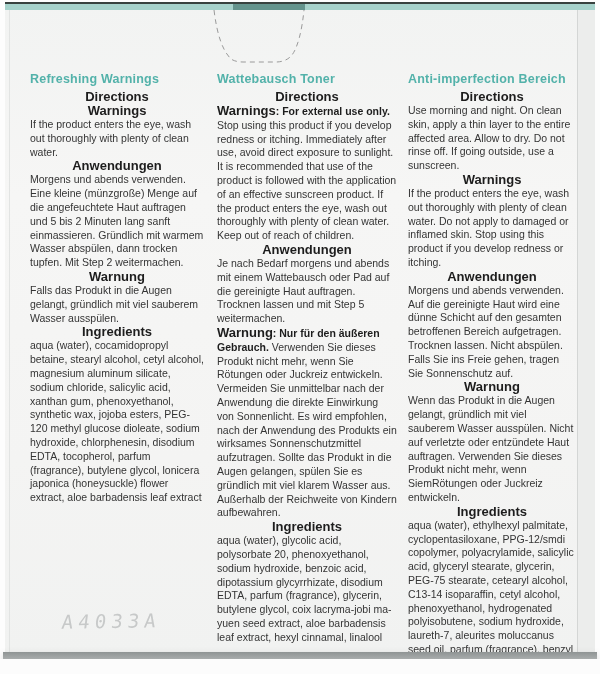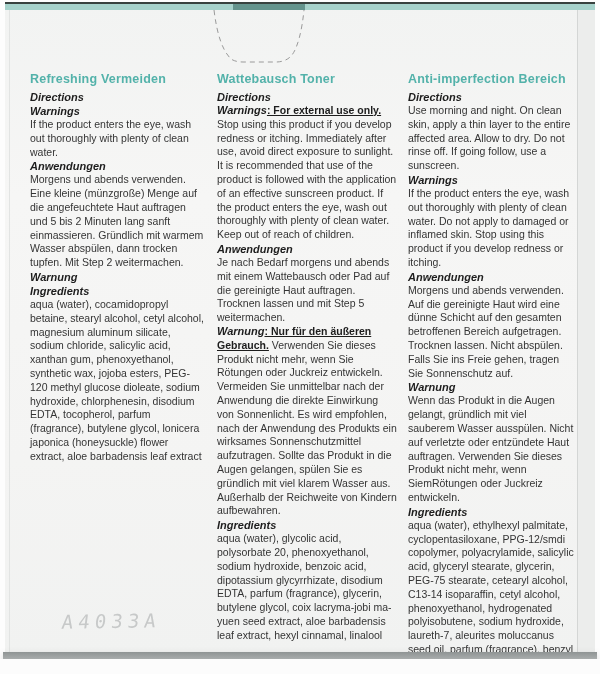--- a/index.html
+++ b/index.html
@@ -15,24 +15,24 @@
   .tab-svg{position:absolute;left:198px;top:10px;}
   .bottom-band{position:absolute;left:3px;top:652px;width:594px;height:7px;
     background:linear-gradient(180deg,#8f9494,#a8acac);box-shadow:0 3px 7px rgba(80,85,85,.25);}
   .bottom-white{position:absolute;left:0;top:659px;width:600px;height:15px;background:#fcfcfc;}
 
   .col{position:absolute;top:72px;color:#343434;font-size:10.5px;line-height:13.8px;}
   .col-1{left:30px;width:174px;}
   .col-2{left:217px;width:180px;}
   .col-3{left:408px;width:168px;}
   .col-title{color:#53b2aa;font-weight:bold;font-size:12.5px;line-height:15px;margin:0 0 3px 0;letter-spacing:.2px;}
-  .shead{font-weight:bold;font-style:italic;color:#1d1d1d;font-size:11px;}
+  .shead{font-weight:bold;color:#1d1d1d;font-size:13px;text-align:center;}
   h3.shead{margin:0;line-height:14px;}
   p.body{margin:0;}
-  .blead{font-weight:bold;font-style:normal;color:#1d1d1d;text-decoration:underline;}
+  .blead{font-weight:bold;font-style:normal;color:#1d1d1d;}
 
   .stamp{position:absolute;left:62px;top:610px;color:#c3c5c5;font-family:"DejaVu Sans Mono",monospace;
     font-size:19px;letter-spacing:5px;transform:skewX(-8deg) rotate(-1deg);opacity:.9;}
 </style>
 </head>
 <body>
 
 <div class="photo">
   <div class="box-face"></div>
   <div class="edge-left"></div>
@@ -41,46 +41,47 @@
 
   <div class="top-strip">
     <div class="top-slot"></div>
   </div>
 
   <svg class="tab-svg" width="130" height="62" viewBox="0 0 130 62">
     <path d="M16,0 C19,24 24,40 33,49 C36,51 40,52 45,52 L78,52 C84,52 90,50 94,45 C100,37 104,20 106,0" fill="none" stroke="#9a9a9a" stroke-width="1" stroke-dasharray="5,4"></path>
   </svg>
 
   <div class="col col-1">
-    <h2 class="col-title">Refreshing Vermeiden</h2>
+    <h2 class="col-title">Refreshing Warnings</h2>
     <h3 class="shead">Directions</h3>
     <h3 class="shead">Warnings</h3>
     <p class="body">If the product enters the eye, wash out thoroughly with plenty of clean water.</p>
     <h3 class="shead">Anwendungen</h3>
     <p class="body">Morgens und abends verwenden. Eine kleine (münzgroße) Menge auf die angefeuchtete Haut auftragen und 5 bis 2 Minuten lang sanft einmassieren. Gründlich mit warmem Wasser abspülen, dann trocken tupfen. Mit Step 2 weitermachen.</p>
     <h3 class="shead">Warnung</h3>
+    <p class="body">Falls das Produkt in die Augen gelangt, gründlich mit viel sauberem Wasser ausspülen.</p>
     <h3 class="shead">Ingredients</h3>
     <p class="body">aqua (water), cocamidopropyl betaine, stearyl alcohol, cetyl alcohol, magnesium aluminum silicate, sodium chloride, salicylic acid, xanthan gum, phenoxyethanol, synthetic wax, jojoba esters, PEG-120 methyl glucose dioleate, sodium hydroxide, chlorphenesin, disodium EDTA, tocopherol, parfum (fragrance), butylene glycol, lonicera japonica (honeysuckle) flower extract, aloe barbadensis leaf extract</p>
   </div>
 
   <div class="col col-2">
     <h2 class="col-title">Wattebausch Toner</h2>
     <h3 class="shead">Directions</h3>
     <p class="body"><span class="shead">Warnings</span><span class="blead">: For external use only.</span><span> Stop using this product if you develop redness or itching. Immediately after use, avoid direct exposure to sunlight. It is recommended that use of the product is followed with the application of an effective sunscreen product. If the product enters the eye, wash out thoroughly with plenty of clean water. Keep out of reach of children.</span></p>
     <h3 class="shead">Anwendungen</h3>
     <p class="body">Je nach Bedarf morgens und abends mit einem Wattebausch oder Pad auf die gereinigte Haut auftragen. Trocknen lassen und mit Step 5 weitermachen.</p>
     <p class="body"><span class="shead">Warnung</span><span class="blead">: Nur für den äußeren Gebrauch.</span><span> Verwenden Sie dieses Produkt nicht mehr, wenn Sie Rötungen oder Juckreiz entwickeln. Vermeiden Sie unmittelbar nach der Anwendung die direkte Einwirkung von Sonnenlicht. Es wird empfohlen, nach der Anwendung des Produkts ein wirksames Sonnenschutzmittel aufzutragen. Sollte das Produkt in die Augen gelangen, spülen Sie es gründlich mit viel klarem Wasser aus. Außerhalb der Reichweite von Kindern aufbewahren.</span></p>
     <h3 class="shead">Ingredients</h3>
     <p class="body">aqua (water), glycolic acid, polysorbate 20, phenoxyethanol, sodium hydroxide, benzoic acid, dipotassium glycyrrhizate, disodium EDTA, parfum (fragrance), glycerin, butylene glycol, coix lacryma-jobi ma-yuen seed extract, aloe barbadensis leaf extract, hexyl cinnamal, linalool</p>
   </div>
 
   <div class="col col-3">
     <h2 class="col-title">Anti-imperfection Bereich</h2>
     <h3 class="shead">Directions</h3>
-    <p class="body">Use morning and night. On clean skin, apply a thin layer to the entire affected area. Allow to dry. Do not rinse off. If going follow, use a sunscreen.</p>
+    <p class="body">Use morning and night. On clean skin, apply a thin layer to the entire affected area. Allow to dry. Do not rinse off. If going outside, use a sunscreen.</p>
     <h3 class="shead">Warnings</h3>
     <p class="body">If the product enters the eye, wash out thoroughly with plenty of clean water. Do not apply to damaged or inflamed skin. Stop using this product if you develop redness or itching.</p>
     <h3 class="shead">Anwendungen</h3>
     <p class="body">Morgens und abends verwenden. Auf die gereinigte Haut wird eine dünne Schicht auf den gesamten betroffenen Bereich aufgetragen. Trocknen lassen. Nicht abspülen. Falls Sie ins Freie gehen, tragen Sie Sonnenschutz auf.</p>
     <h3 class="shead">Warnung</h3>
     <p class="body">Wenn das Produkt in die Augen gelangt, gründlich mit viel sauberem Wasser ausspülen. Nicht auf verletzte oder entzündete Haut auftragen. Verwenden Sie dieses Produkt nicht mehr, wenn SiemRötungen oder Juckreiz entwickeln.</p>
     <h3 class="shead">Ingredients</h3>
     <p class="body">aqua (water), ethylhexyl palmitate, cyclopentasiloxane, PPG-12/smdi copolymer, polyacrylamide, salicylic acid, glyceryl stearate, glycerin, PEG-75 stearate, cetearyl alcohol, C13-14 isoparaffin, cetyl alcohol, phenoxyethanol, hydrogenated polyisobutene, sodium hydroxide, laureth-7, aleurites moluccanus seed oil, parfum (fragrance), benzyl benzoate, sodium hyaluronate, butylene glycol, tocopherol, coix lacryma-jobi ma-yuen seed extract, ascorbyl dipalmitate, hexyl cinnamal, linalool, limonene, citronellol</p>
   </div>
 

